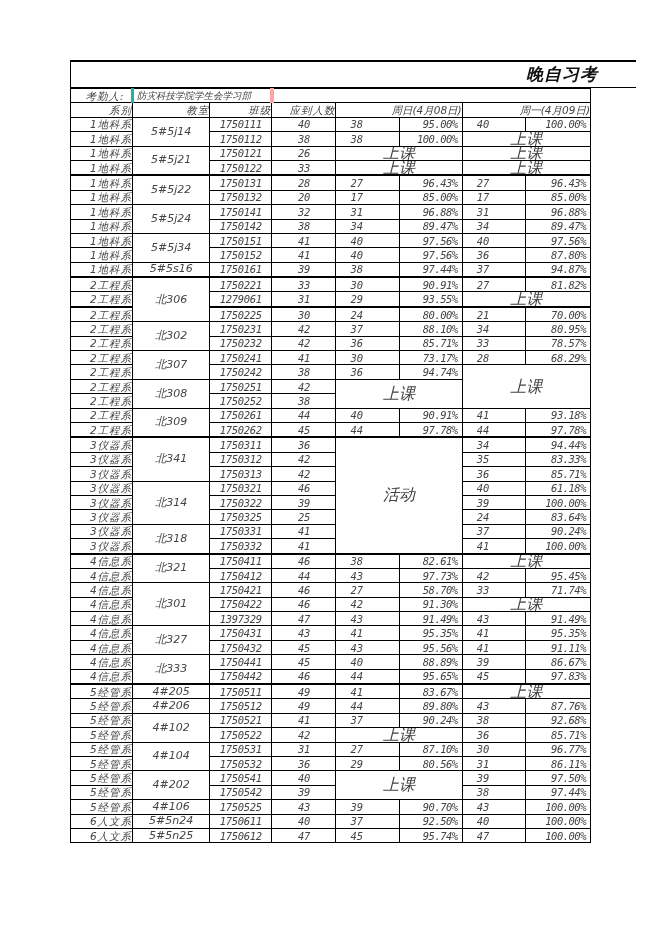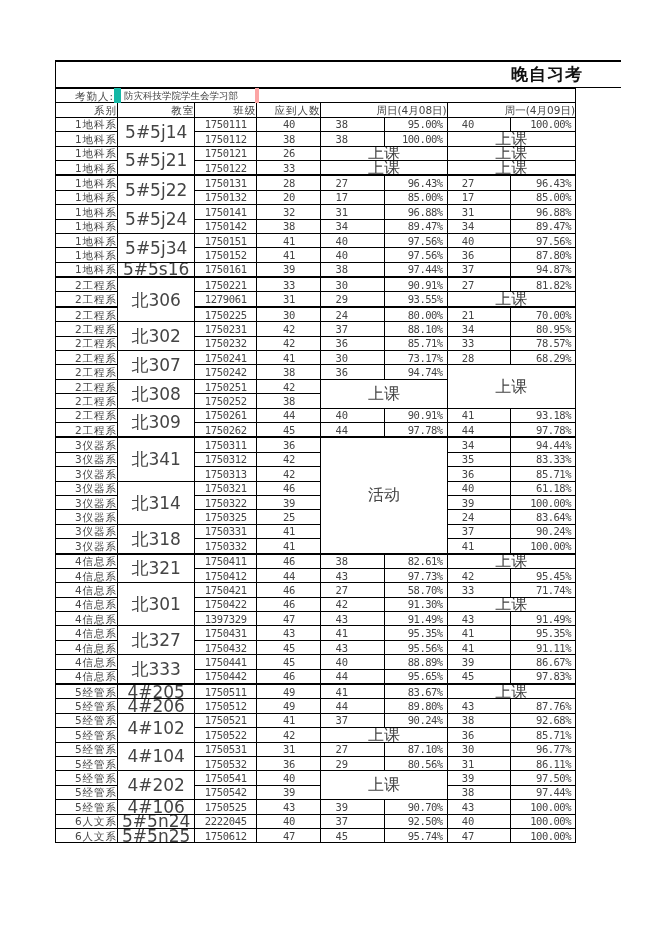--- a/index.html
+++ b/index.html
@@ -1,34 +1,34 @@
 <!DOCTYPE html>
 <html><head>
 <meta charset="utf-8">
 <style>
   html, body { margin: 0; padding: 0; background: #ffffff; }
   body { width: 662px; height: 936px; position: relative; overflow: hidden;
          font-family: "DejaVu Sans", sans-serif; color: #333; }
-  .sheet { position: absolute; left: 55px; top: 60px; width: 566px; }
+  .sheet { position: absolute; left: 70px; top: 60px; width: 566px; font-style: italic; }
   .title-row { height: 25px; border-top: 2px solid #000; border-left: 1px solid #000;
                border-bottom: 1px solid #000; position: relative; overflow: hidden; }
   .title-text { position: absolute; left: 455px; top: 1px; font-size: 17px; font-weight: bold;
                 color: #111; white-space: nowrap; letter-spacing: 1px; }
   table { border-collapse: collapse; table-layout: fixed; width: 521px; }
   td { border: 1px solid #000; padding: 0; height: 13.4px; line-height: 12px; font-size: 11px;
        text-align: center; white-space: nowrap; overflow: hidden; color: #444; }
   td.lbl { font-size: 10.5px; letter-spacing: 1px; text-align: right; }
   td.num { font-family: "DejaVu Sans Mono", monospace; font-size: 10.5px; letter-spacing: -0.3px; }
   td.pct { text-align: right; padding-right: 4px; font-family: "DejaVu Sans Mono", monospace; font-size: 10.5px; letter-spacing: -0.5px; }
   td.cnt { text-align: left; padding-left: 14px; font-family: "DejaVu Sans Mono", monospace; font-size: 10.5px; }
-  td.room { font-size: 17px; }
+  td.room { font-size: 11px; }
   td.merge { font-size: 16px; color: #444; margin-top: 20px; }
   tr.thick td { border-top: 2px solid #000; }
   .attend-row td { border-right: none; }
-  .attend-row td.attend-label { border-right: 7px solid #14b8a6; text-align: right; padding-left: 8px; }
+  .attend-row td.attend-label { border-right: 3px solid #14b8a6; text-align: center; padding-left: 8px; }
   .attend-row td.attend-val { text-align: left; padding-left: 3px; font-size: 9.5px; border-right: 4px solid #fca5a5; }
   .attend-row td.attend-empty { border-right: 1px solid #000; }
 </style>
 </head>
 <body>
 
 <div class="sheet">
   <div class="title-row">
     <span class="title-text">晚自习考</span>
   </div>
@@ -473,21 +473,21 @@
           <td class="num">1750525</td>
           <td class="num">43</td>
           <td class="cnt">39</td>
           <td class="pct">90.70%</td>
           <td class="cnt">43</td>
           <td class="pct">100.00%</td>
         </tr>
         <tr>
           <td class="lbl">6人文系</td>
           <td class="room" rowspan="1">5#5n24</td>
-          <td class="num">2222045</td>
+          <td class="num">1750611</td>
           <td class="num">40</td>
           <td class="cnt">37</td>
           <td class="pct">92.50%</td>
           <td class="cnt">40</td>
           <td class="pct">100.00%</td>
         </tr>
         <tr>
           <td class="lbl">6人文系</td>
           <td class="room" rowspan="1">5#5n25</td>
           <td class="num">1750612</td>

